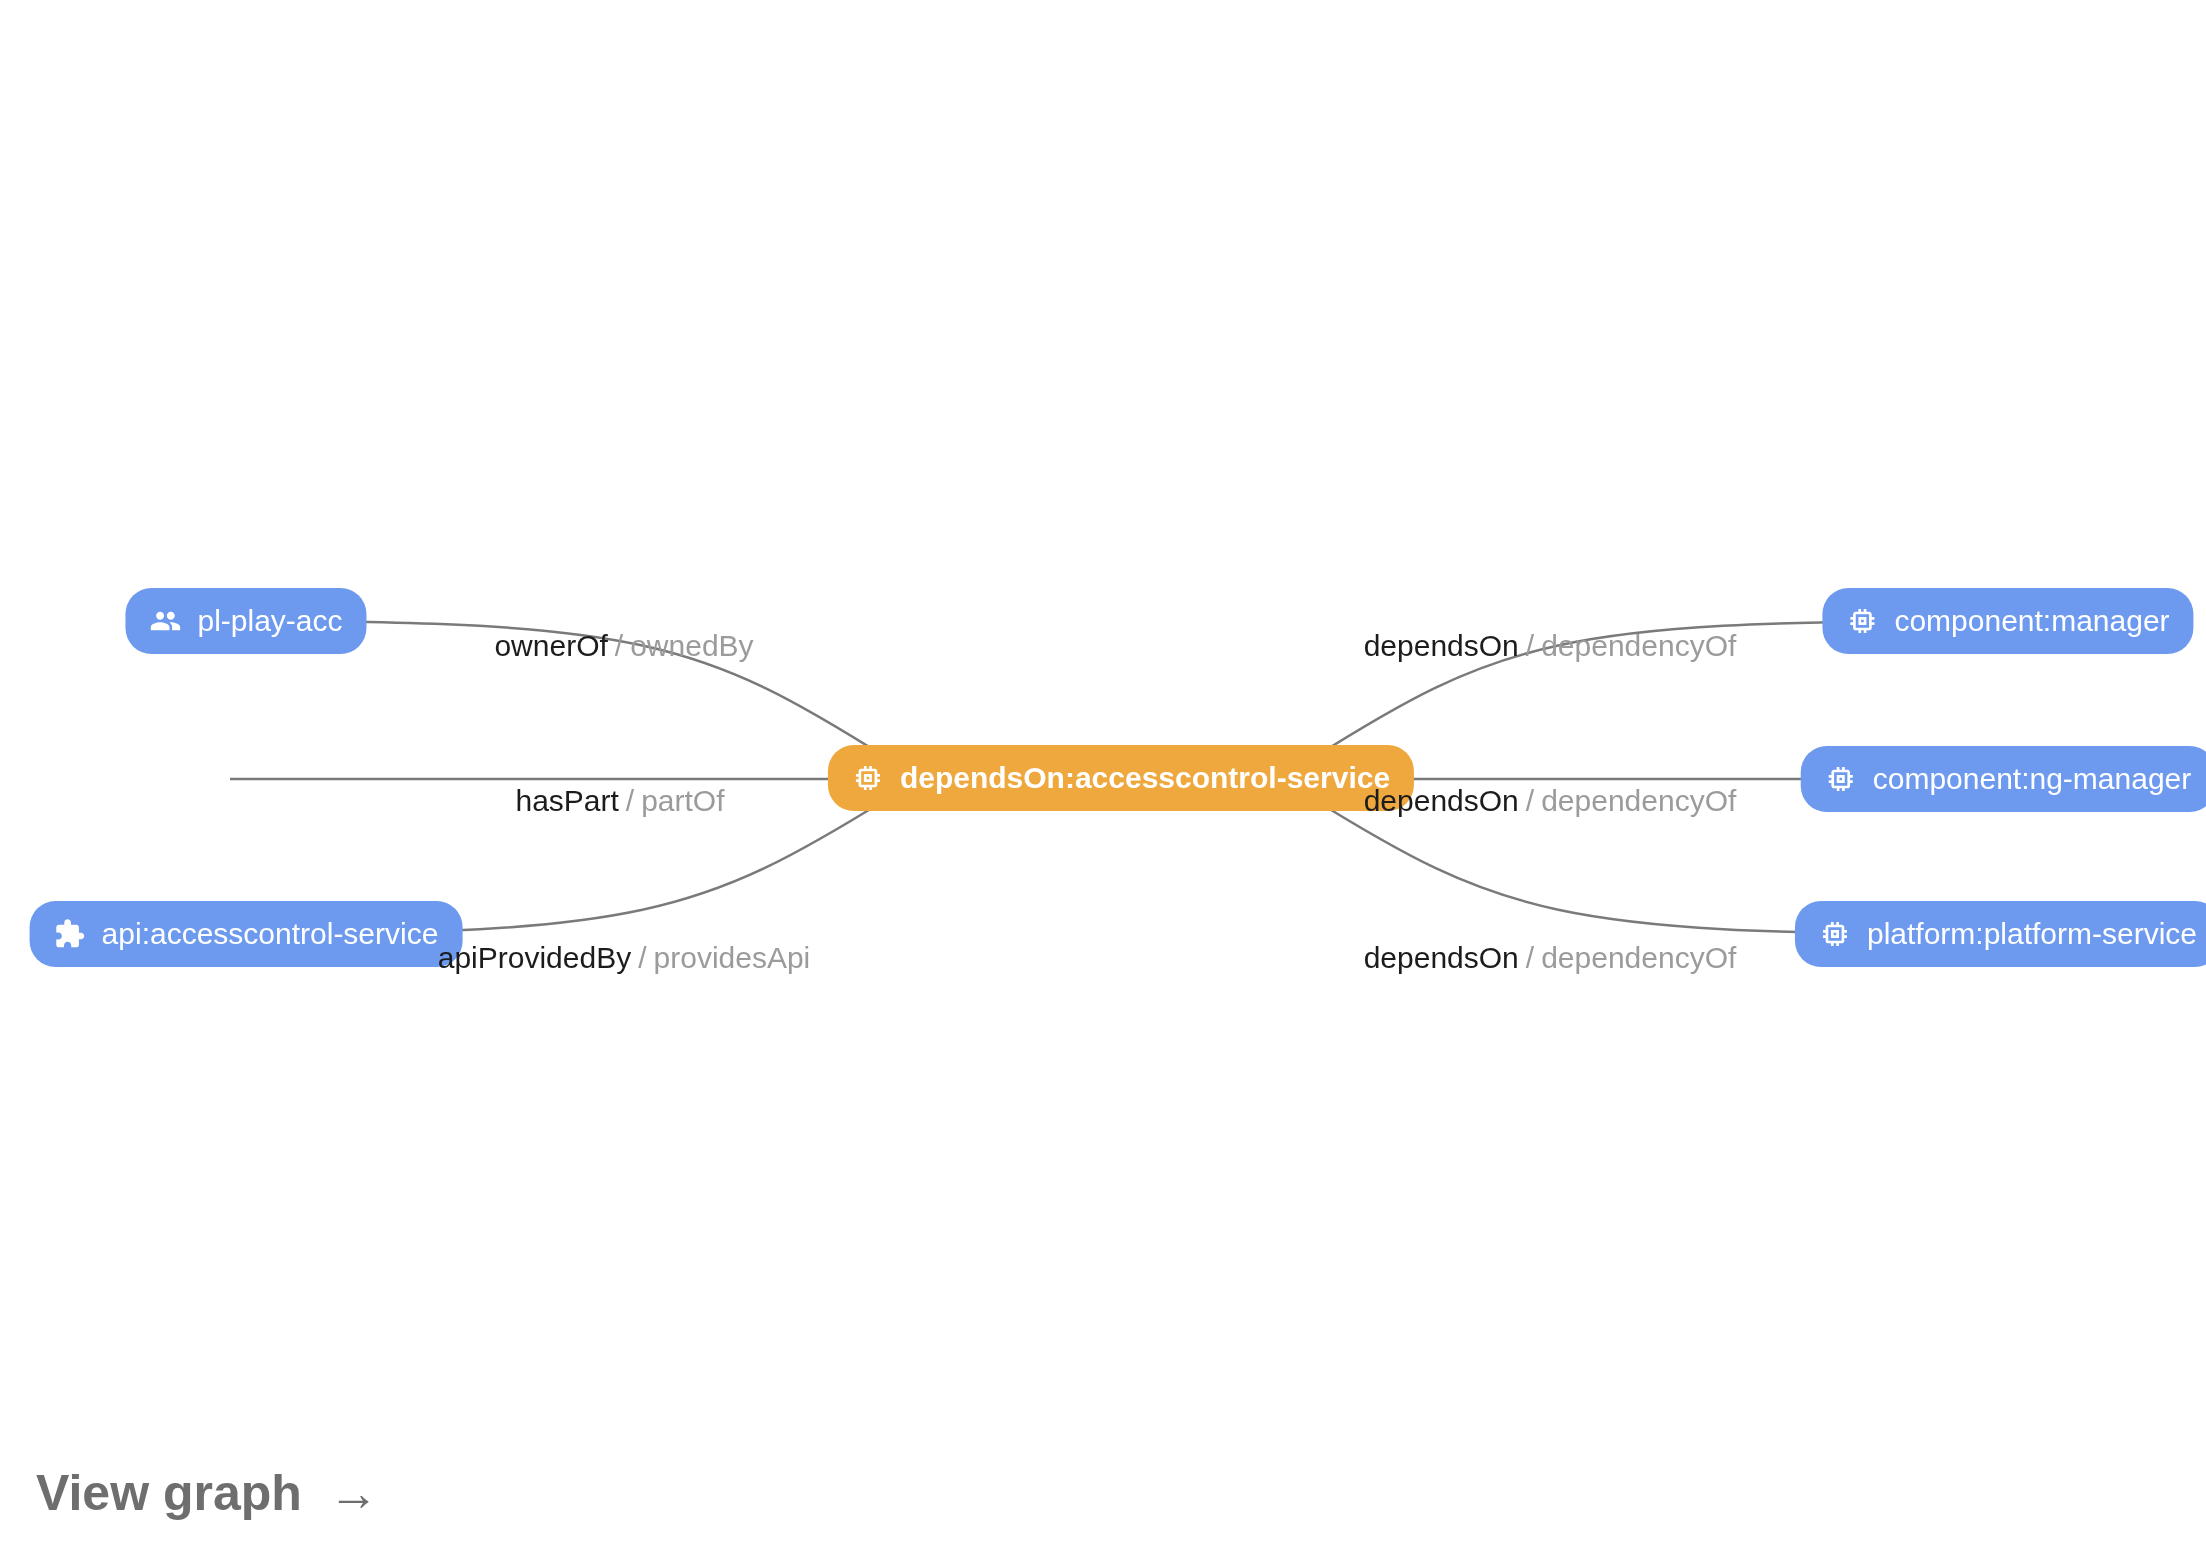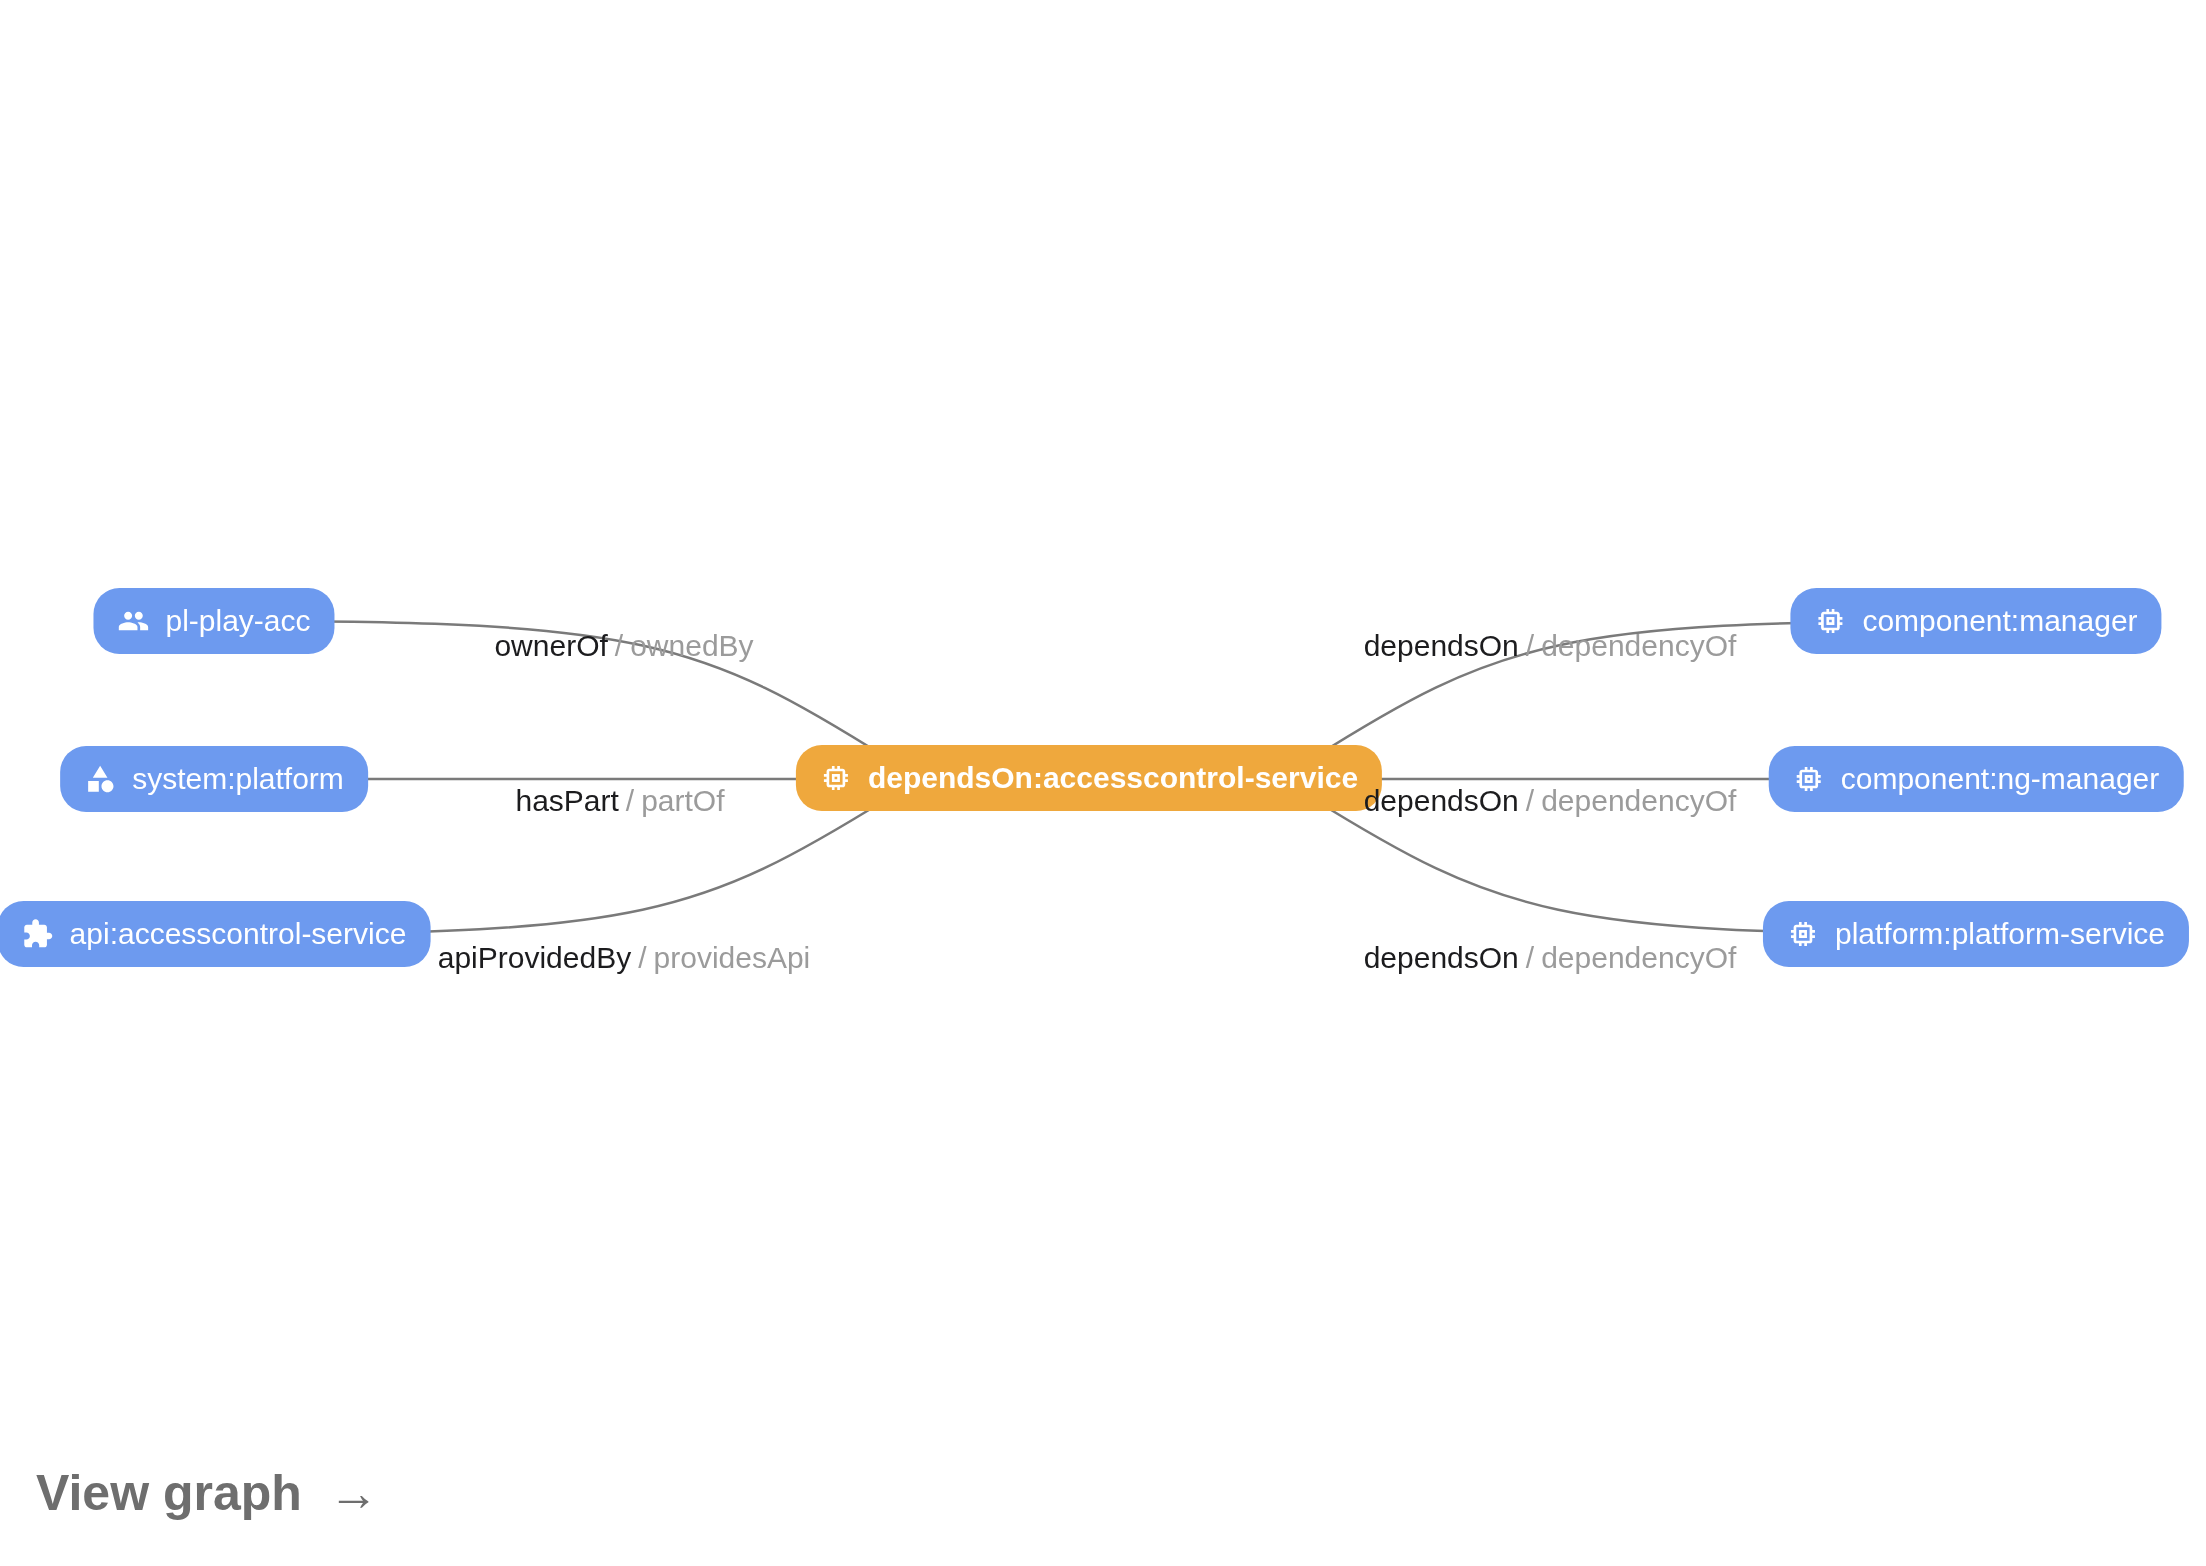--- a/index.html
+++ b/index.html
@@ -16,20 +16,21 @@
     letter-spacing:0.5px;
   }
   #edge-layer{position:absolute;left:0;top:0;width:2206px;height:1566px;}
   #edge-layer path{fill:none;stroke:var(--edge,#7a7a7a);stroke-width:2.5px;}
   .node{
     position:absolute;display:flex;align-items:center;gap:16px;
     height:66px;padding:0 24px;border-radius:26px;
     transform:translate(-50%,-50%);
     white-space:nowrap;color:#ffffff;font-size:30px;font-weight:400;
     cursor:pointer;
+    margin-left:32px;
   }
   .node.blue{background:var(--node-blue,#6d9aef);}
   .node.orange{background:var(--node-orange,#efa83d);font-weight:700;}
   .node .icon{width:32px;height:32px;display:block;flex:0 0 auto;}
   .node .icon svg{width:32px;height:32px;display:block;fill:#ffffff;}
   .edge-label{
     position:absolute;transform:translate(-50%,-50%);
     font-size:30px;white-space:nowrap;
     color:var(--edge-label-primary,#1c1c1e);
   }
@@ -60,28 +61,20 @@
 
   <div class="node blue" style="left:214px;top:621px;">
     <span class="icon">
       <svg viewBox="0 0 24 24">
           <path d="M16 11c1.66 0 2.99-1.34 2.99-3S17.66 5 16 5c-1.66 0-3 1.34-3 3s1.34 3 3 3zm-8 0c1.66 0 2.99-1.34 2.99-3S9.66 5 8 5C6.34 5 5 6.34 5 8s1.34 3 3 3zm0 2c-2.33 0-7 1.17-7 3.5V19h14v-2.5c0-2.33-4.67-3.5-7-3.5zm8 0c-.29 0-.62.02-.97.05 1.16.84 1.97 1.97 1.97 3.45V19h6v-2.5c0-2.33-4.67-3.5-7-3.5z"></path>
         </svg>
     </span>
     <span>pl-play-acc</span>
   </div>
 
-  <div class="node blue" style="left:214px;top:779px;">
-    <span class="icon">
-      <svg viewBox="0 0 24 24">
-          <path d="M12 2l-5.5 9h11L12 2zm5.5 20c2.49 0 4.5-2.01 4.5-4.5S19.99 13 17.5 13 13 15.01 13 17.5s2.01 4.5 4.5 4.5zM3 21.5h8v-8H3v8z"></path>
-        </svg>
-    </span>
-    <span>system:platform</span>
-  </div>
 
   <div class="node blue" style="left:214px;top:934px;">
     <span class="icon">
       <svg viewBox="0 0 24 24">
           <path d="M20.5 11H19V7c0-1.1-.9-2-2-2h-4V3.5C13 2.12 11.88 1 10.5 1S8 2.12 8 3.5V5H4c-1.1 0-1.99.9-1.99 2v3.8H3.5c1.49 0 2.7 1.21 2.7 2.7s-1.21 2.7-2.7 2.7H2V20c0 1.1.9 2 2 2h3.8v-1.5c0-1.49 1.21-2.7 2.7-2.7 1.49 0 2.7 1.21 2.7 2.7V22H17c1.1 0 2-.9 2-2v-4h1.5c1.38 0 2.5-1.12 2.5-2.5S21.88 11 20.5 11z"></path>
         </svg>
     </span>
     <span>api:accesscontrol-service</span>
   </div>
 

